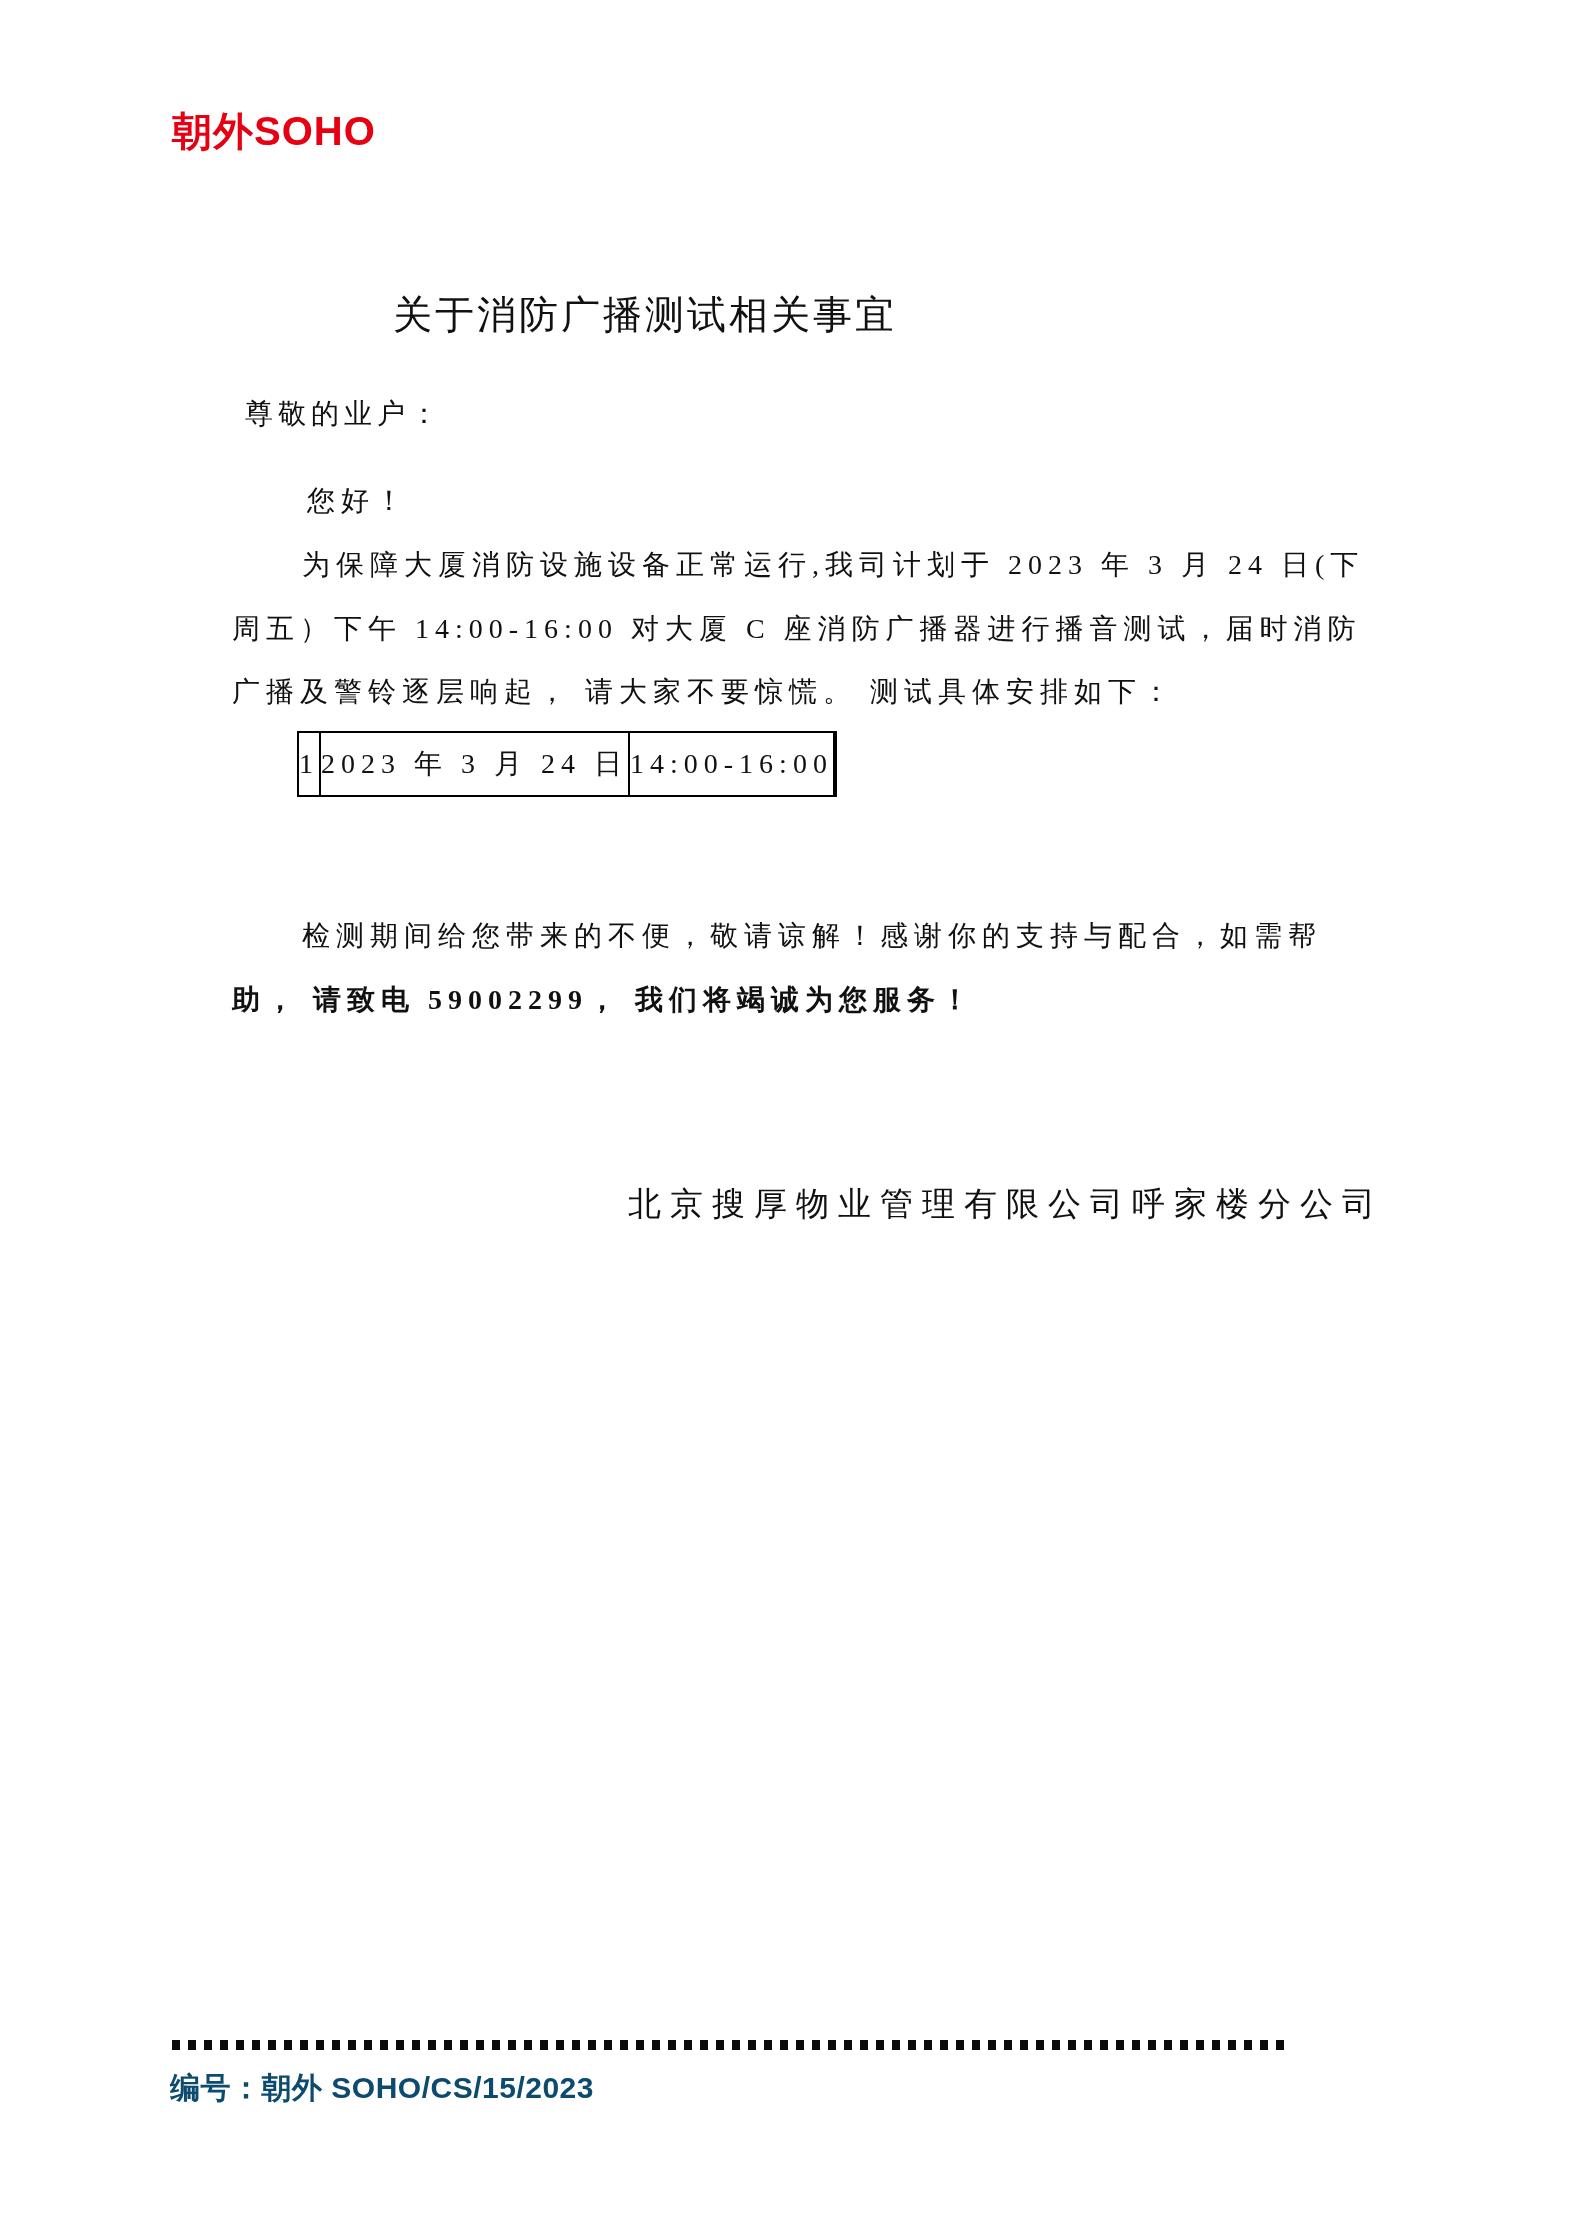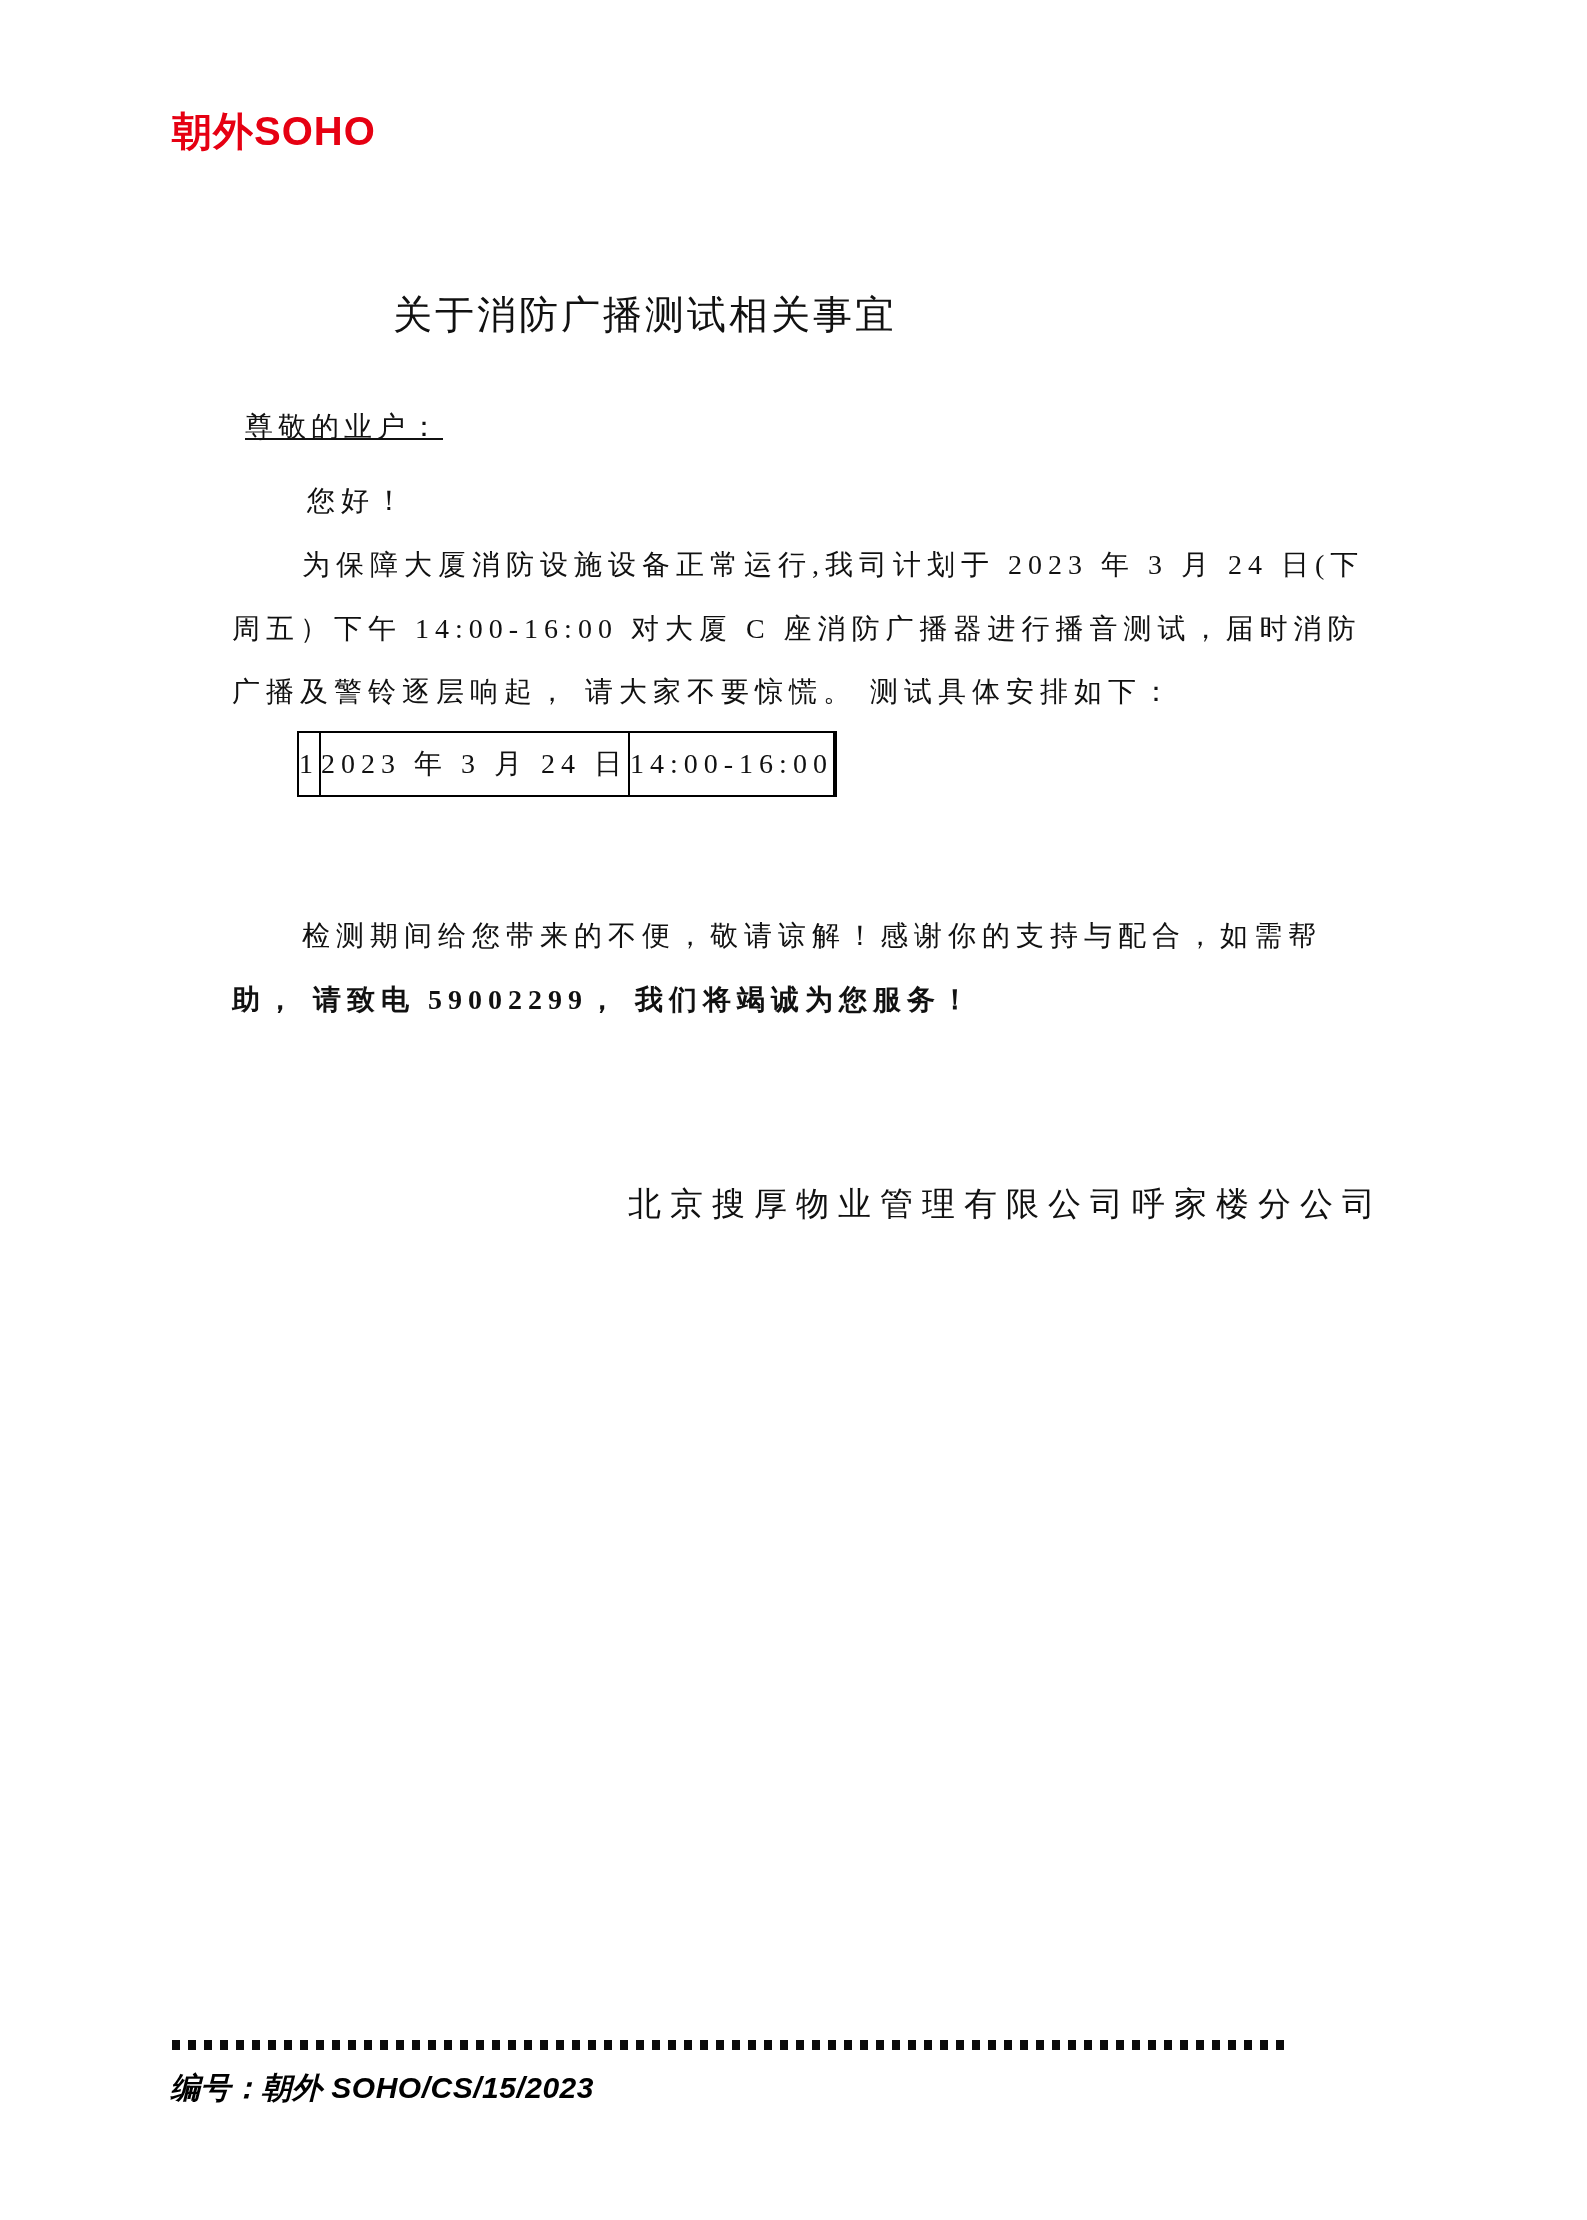--- a/index.html
+++ b/index.html
@@ -28,21 +28,21 @@
     font-size: 39px;
     letter-spacing: 3px;
     white-space: nowrap;
     position: absolute;
   }
   .body-line {
     font-size: 28px;
     letter-spacing: 6px;
     line-height: 32px;
   }
-  .salutation { left: 245px; top: 411px; letter-spacing: 5px; text-decoration: underline; }
+  .salutation { left: 245px; top: 398px; letter-spacing: 5px; }
   .greeting   { left: 307px; top: 485px; }
   .p1l1 { left: 302px; top: 549px; }
   .p1l2 { left: 232px; top: 613px; }
   .p1l3 { left: 232px; top: 676px; }
   .p2l1 { left: 302px; top: 920px; }
   .p2l2 { left: 232px; top: 984px; font-weight: bold; }
 
   .schedule {
     position: absolute;
     left: 297px; top: 731px;
@@ -71,23 +71,22 @@
   .dash-line {
     left: 172px; top: 2040px;
     width: 1113px; height: 10px;
     background: repeating-linear-gradient(to right, #0a0a0a 0 8px, transparent 8px 16px);
   }
   .doc-number {
     left: 170px; top: 2068px;
     font-family: "Liberation Sans", "DejaVu Sans", sans-serif;
     font-size: 30px;
     font-weight: 700;
-    color: #000000;
+    color: #0c4a6e;
     letter-spacing: 0.5px;
-    font-style: italic;
   }
 </style>
 </head>
 <body>
 
 <div class="page">
 
   <div class="abs logo" style="color: rgb(230, 0, 18);">朝外SOHO</div>
 
   <div class="doc-title">关于消防广播测试相关事宜</div>

